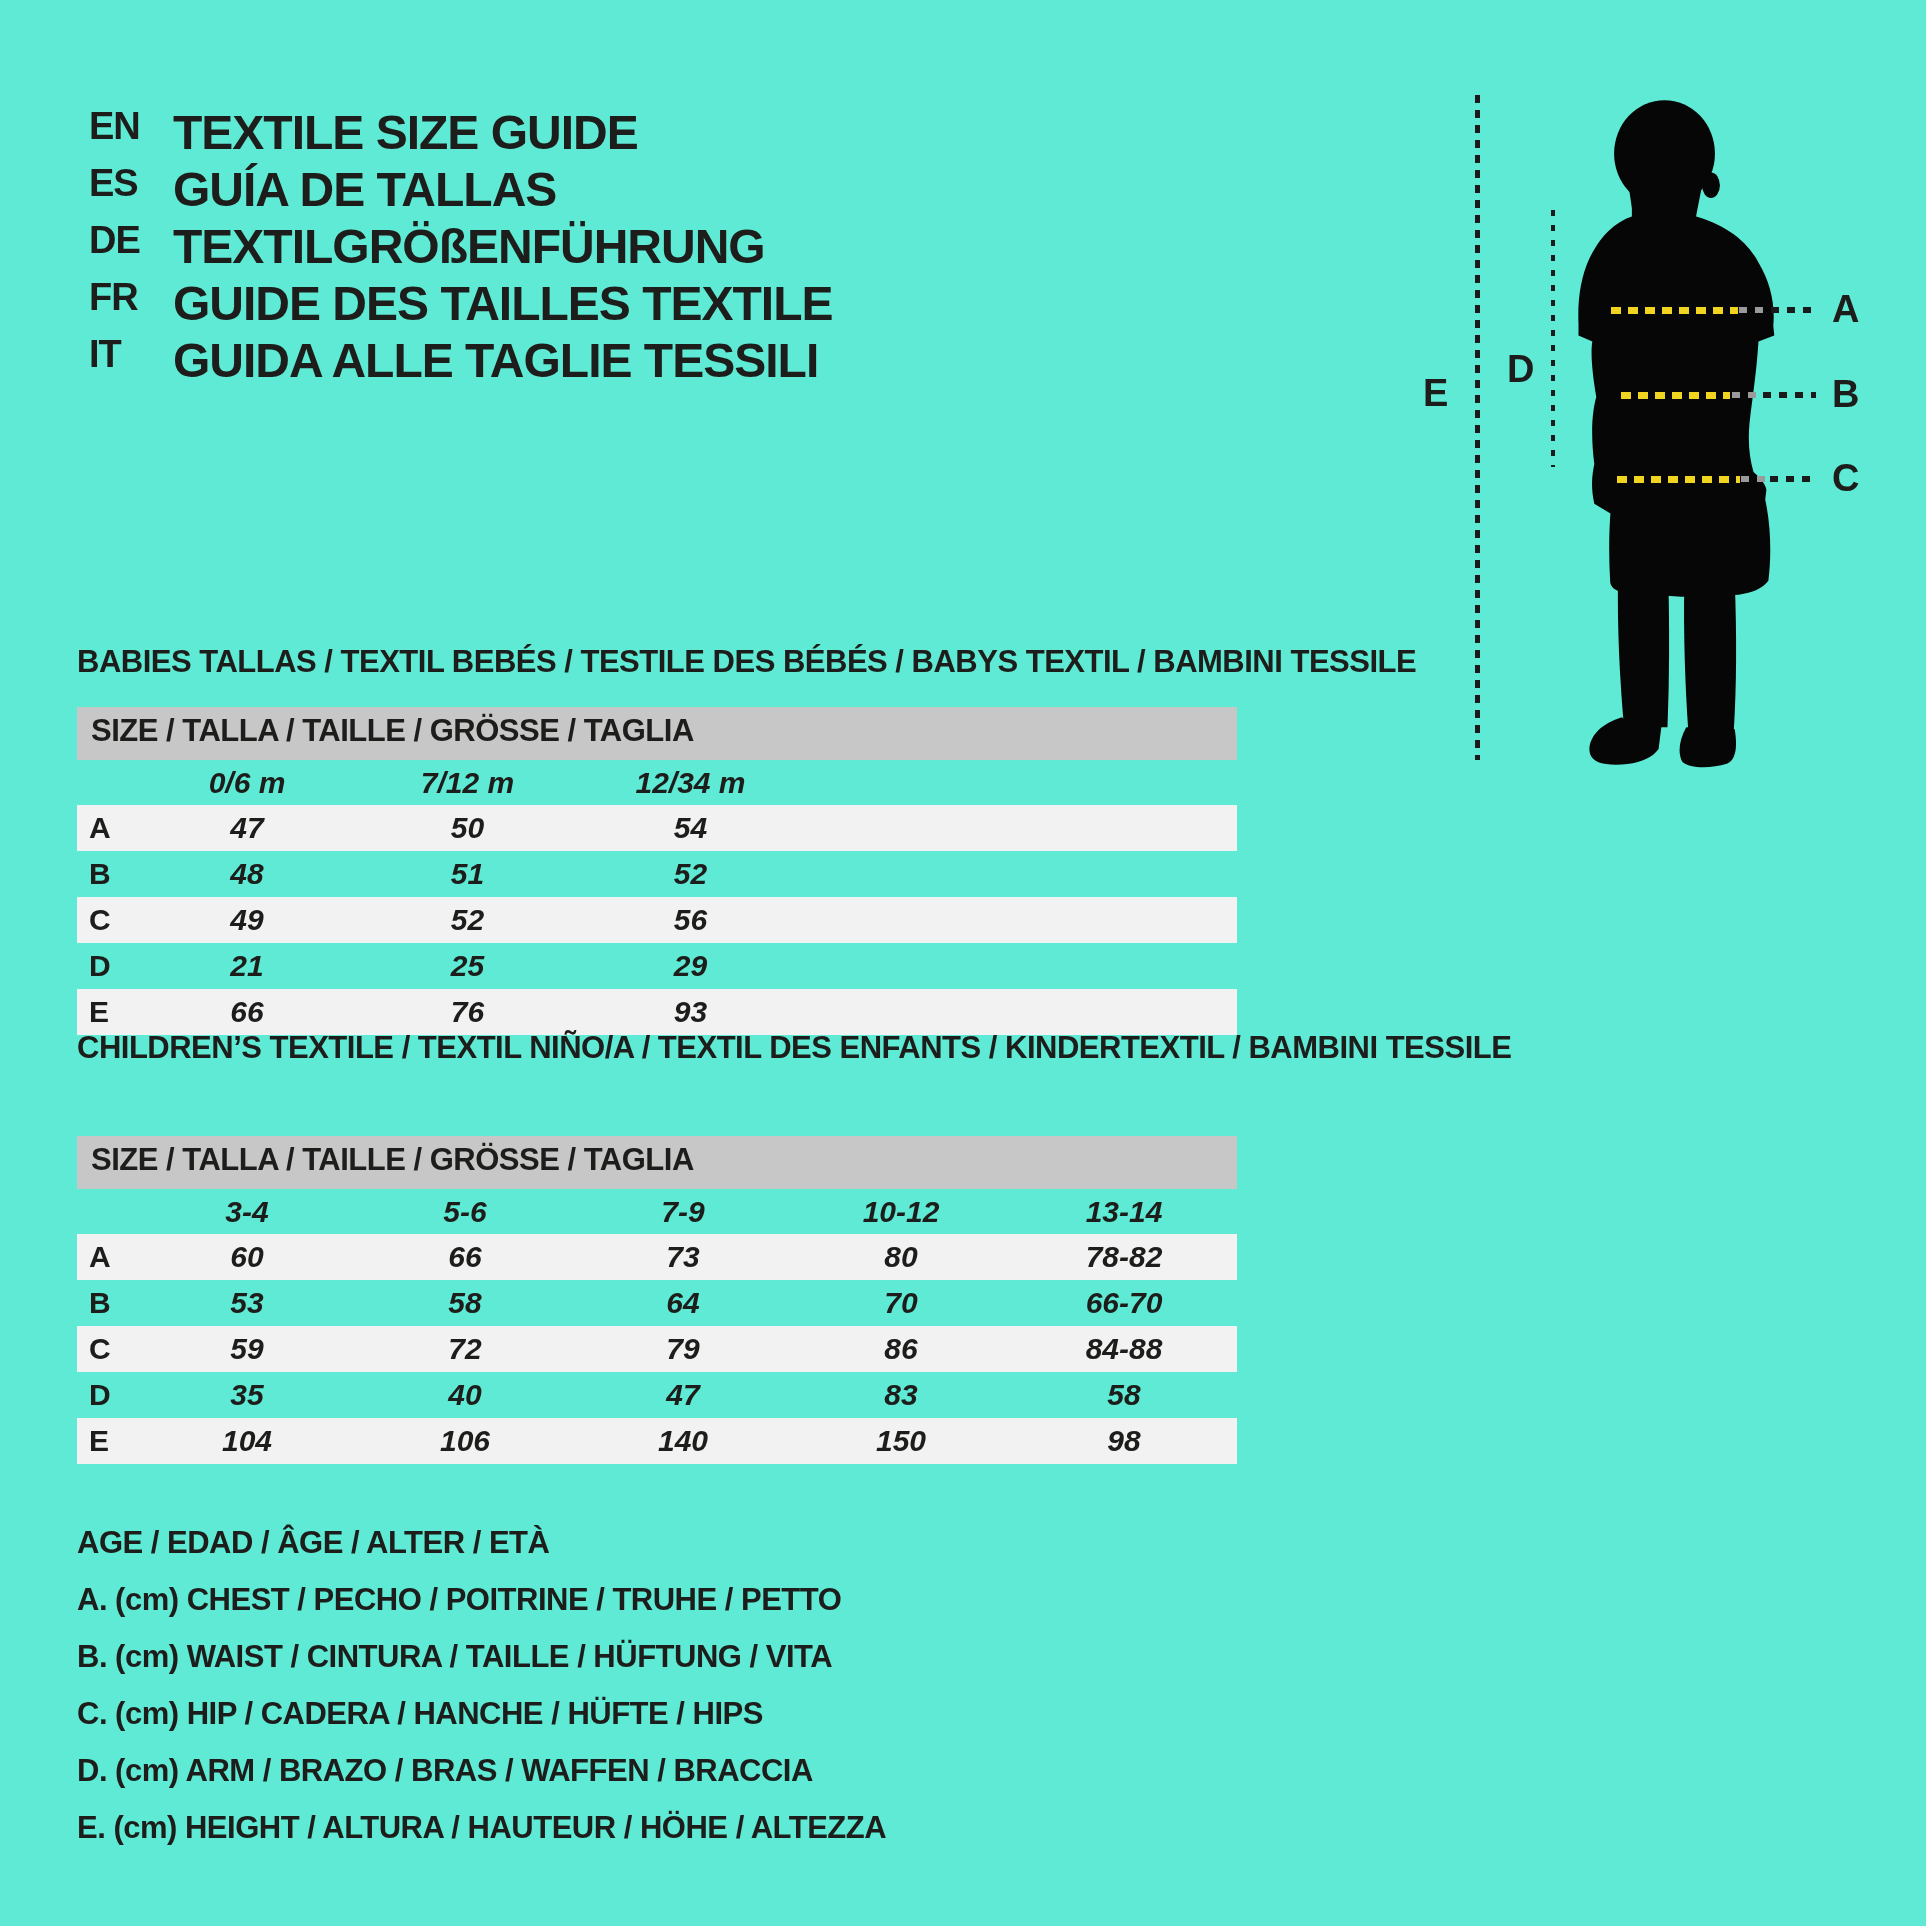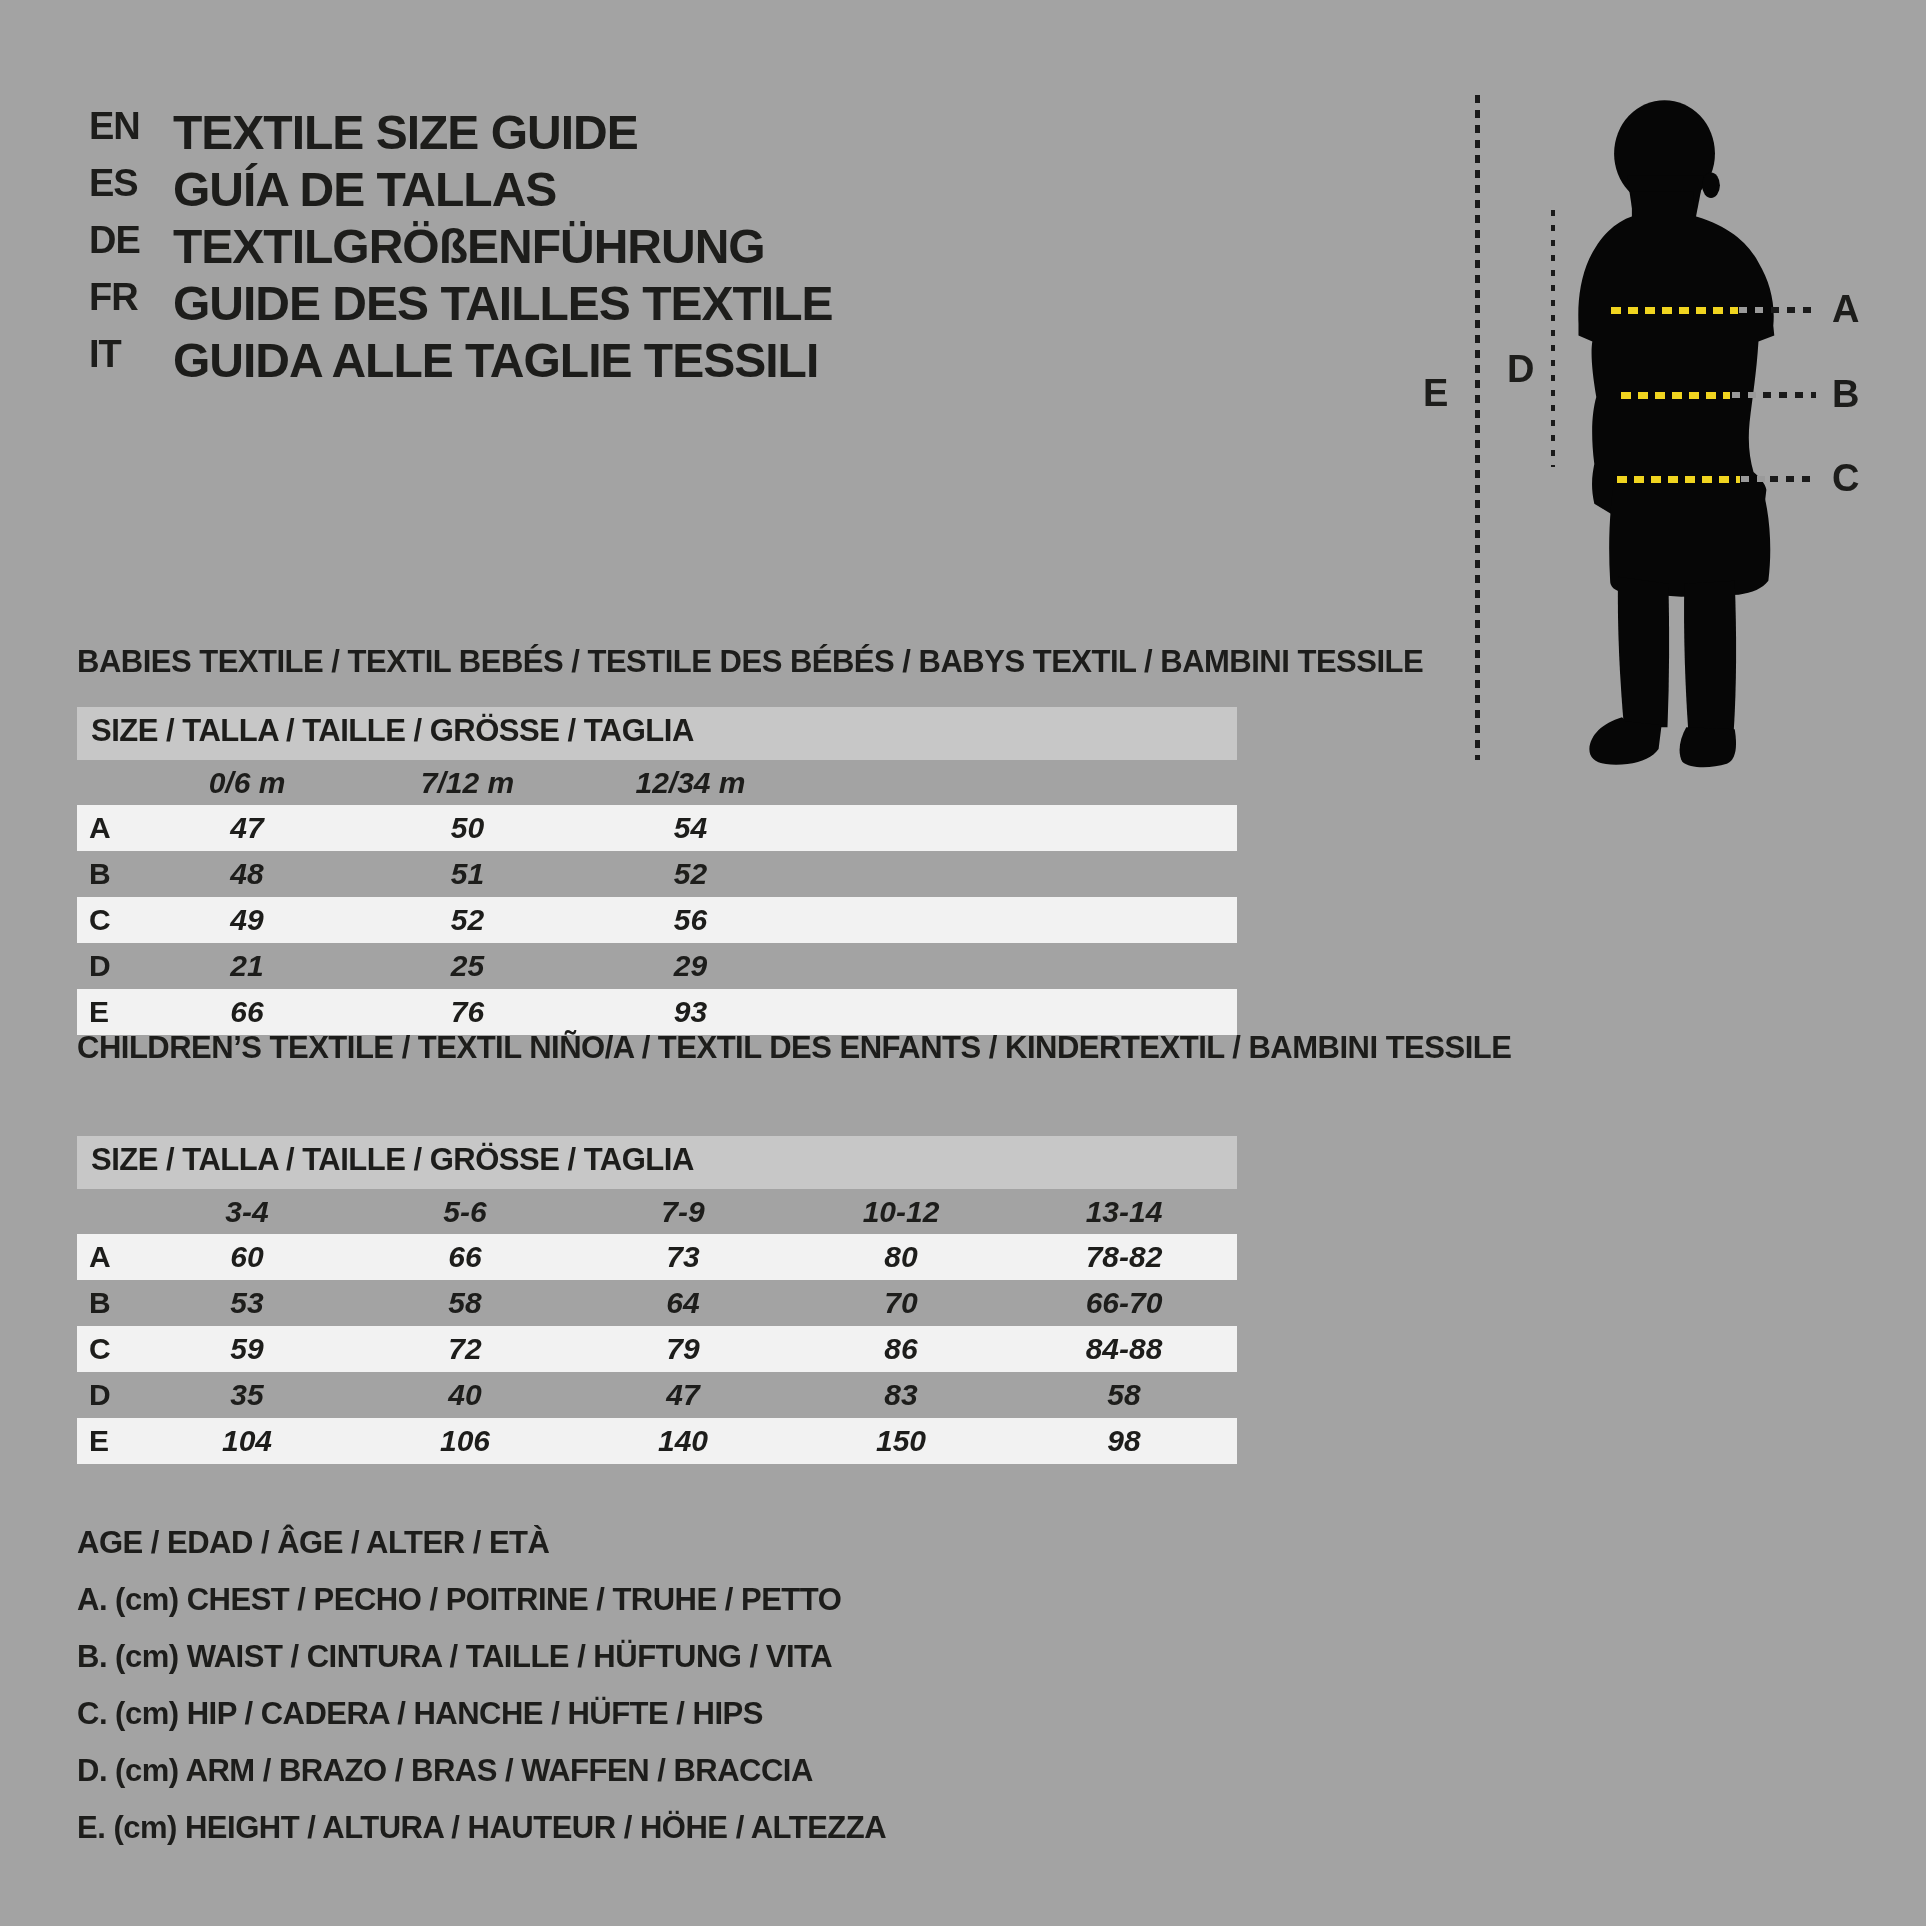--- a/index.html
+++ b/index.html
@@ -1,20 +1,20 @@
 <!DOCTYPE html>
 <html><head>
 <meta charset="utf-8">
 <style>
   * { margin:0; padding:0; box-sizing:border-box; }
   html,body { background:#ffffff; }
   .canvas {
     position:relative;
     width:1927px; height:1927px;
-    background:#a3a3a3;
+    background:#5eead4;
     font-family:"Liberation Sans", sans-serif;
     font-weight:bold;
     color:#1d1d1b;
     overflow:hidden;
   }
 
   
   .lang-block { position:absolute; left:89px; top:105px; }
   .lang-row { display:flex; height:57px; align-items:flex-start; }
   .lang-code { width:84px; font-size:38px; letter-spacing:-1px; }
@@ -165,21 +165,21 @@
   <div class="hdash yellow c-yellow"></div>
   <div class="hdash gray c-gray"></div>
   <div class="hdash black c-black"></div>
 
   <div class="measure-label label-a">A</div>
   <div class="measure-label label-b">B</div>
   <div class="measure-label label-c">C</div>
   <div class="measure-label label-d">D</div>
   <div class="measure-label label-e">E</div>
 
-  <div class="section-title babies-title">BABIES TEXTILE / TEXTIL BEBÉS / TESTILE DES BÉBÉS / BABYS TEXTIL / BAMBINI TESSILE</div>
+  <div class="section-title babies-title">BABIES TALLAS / TEXTIL BEBÉS / TESTILE DES BÉBÉS / BABYS TEXTIL / BAMBINI TESSILE</div>
 
   <div class="size-table babies-table">
     <div class="size-band">SIZE / TALLA / TAILLE / GRÖSSE / TAGLIA</div>
     <div class="grid-row colhead-row">
       <div class="row-label"></div>
       <div class="cell">0/6 m</div>
       <div class="cell">7/12 m</div>
       <div class="cell">12/34 m</div>
       <div class="cell"></div>
     </div>

